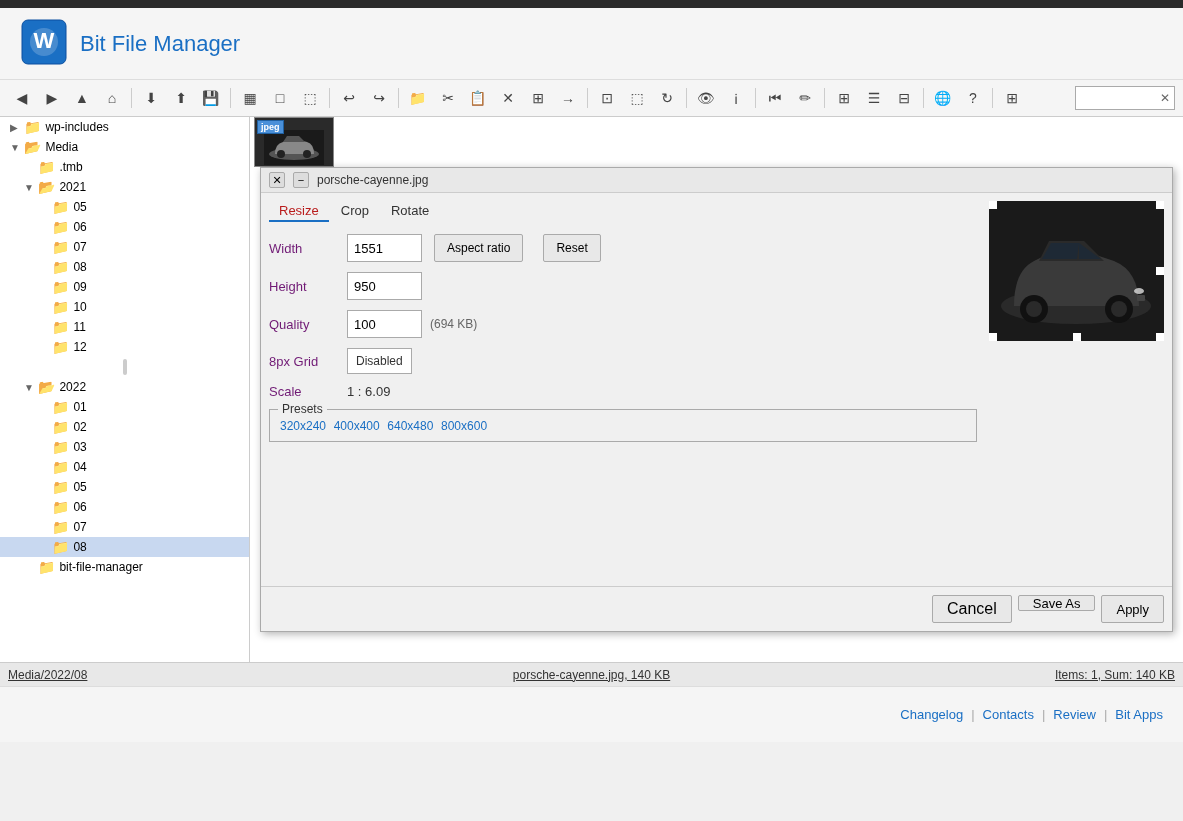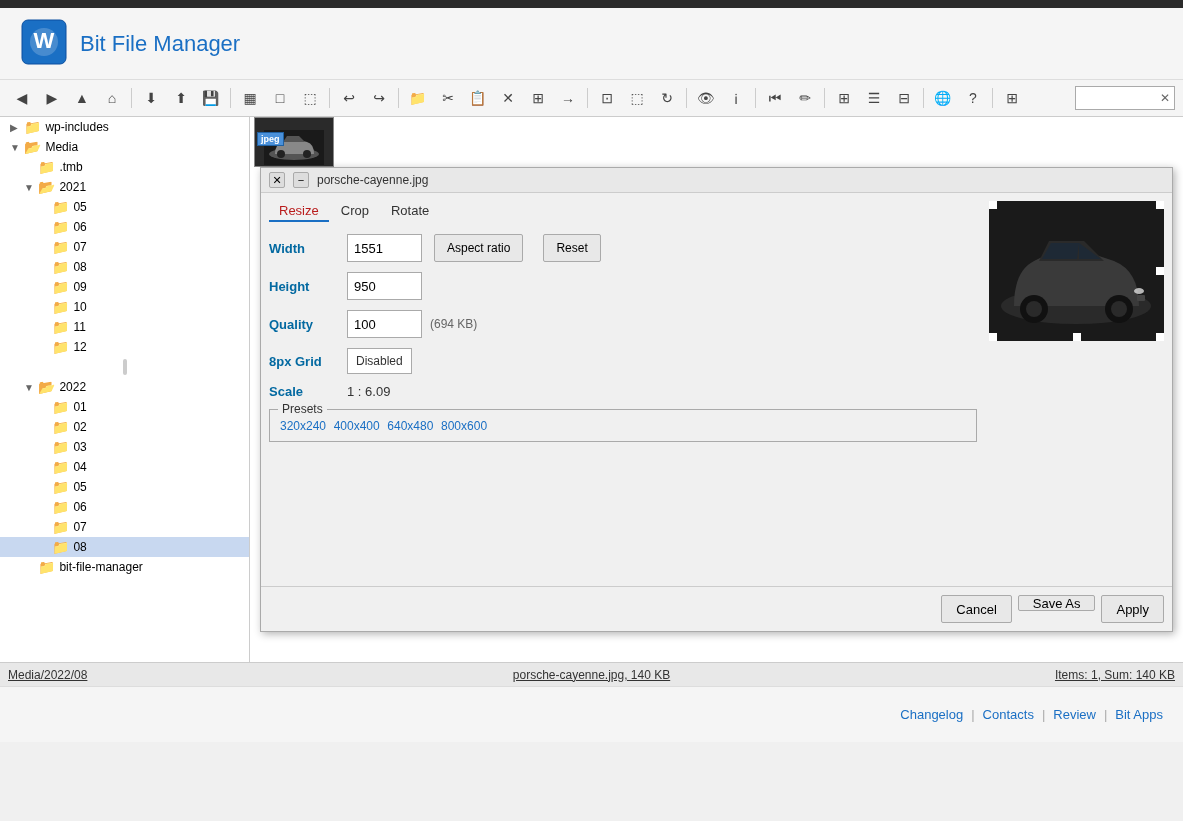--- a/index.html
+++ b/index.html
@@ -138,21 +138,21 @@
       justify-content: center;
     }
     .jpeg-badge {
       background: #4a90d9;
       color: white;
       font-size: 9px;
       font-weight: bold;
       padding: 1px 3px;
       border: 1px solid #2060a0;
       position: absolute;
-      top: 14px;
+      top: 2px;
       left: 2px;
     }
 
     
     .editor-dialog {
       position: absolute;
       top: 10px;
       left: 0;
       right: 0;
       bottom: 0;
@@ -228,22 +228,21 @@
     
     .form-row {
       display: flex;
       align-items: center;
       margin-bottom: 10px;
       gap: 8px;
     }
     .form-label {
       width: 70px;
       font-size: 13px;
-      color: #0369a1;
-      font-weight: bold;
+      color: #701a75;
     }
     .form-input {
       width: 75px;
       height: 28px;
       border: 1px solid #aaa;
       padding: 2px 6px;
       font-size: 13px;
       background: white;
     }
     .form-hint {
@@ -319,21 +318,21 @@
       justify-content: flex-end;
       gap: 6px;
       background: #f0f0f0;
     }
     .btn-cancel {
       height: 28px;
       padding: 0 14px;
       border: 1px solid #aaa;
       background: #e8e8e8;
       cursor: pointer;
-      font-size: 13px;
+      font-size: 16px;
       border-radius: 2px;
     }
     .btn-saveas {
       height: 16px;
       padding: 0 14px;
       border: 1px solid #aaa;
       background: #e8e8e8;
       cursor: pointer;
       font-size: 13px;
       border-radius: 2px;

